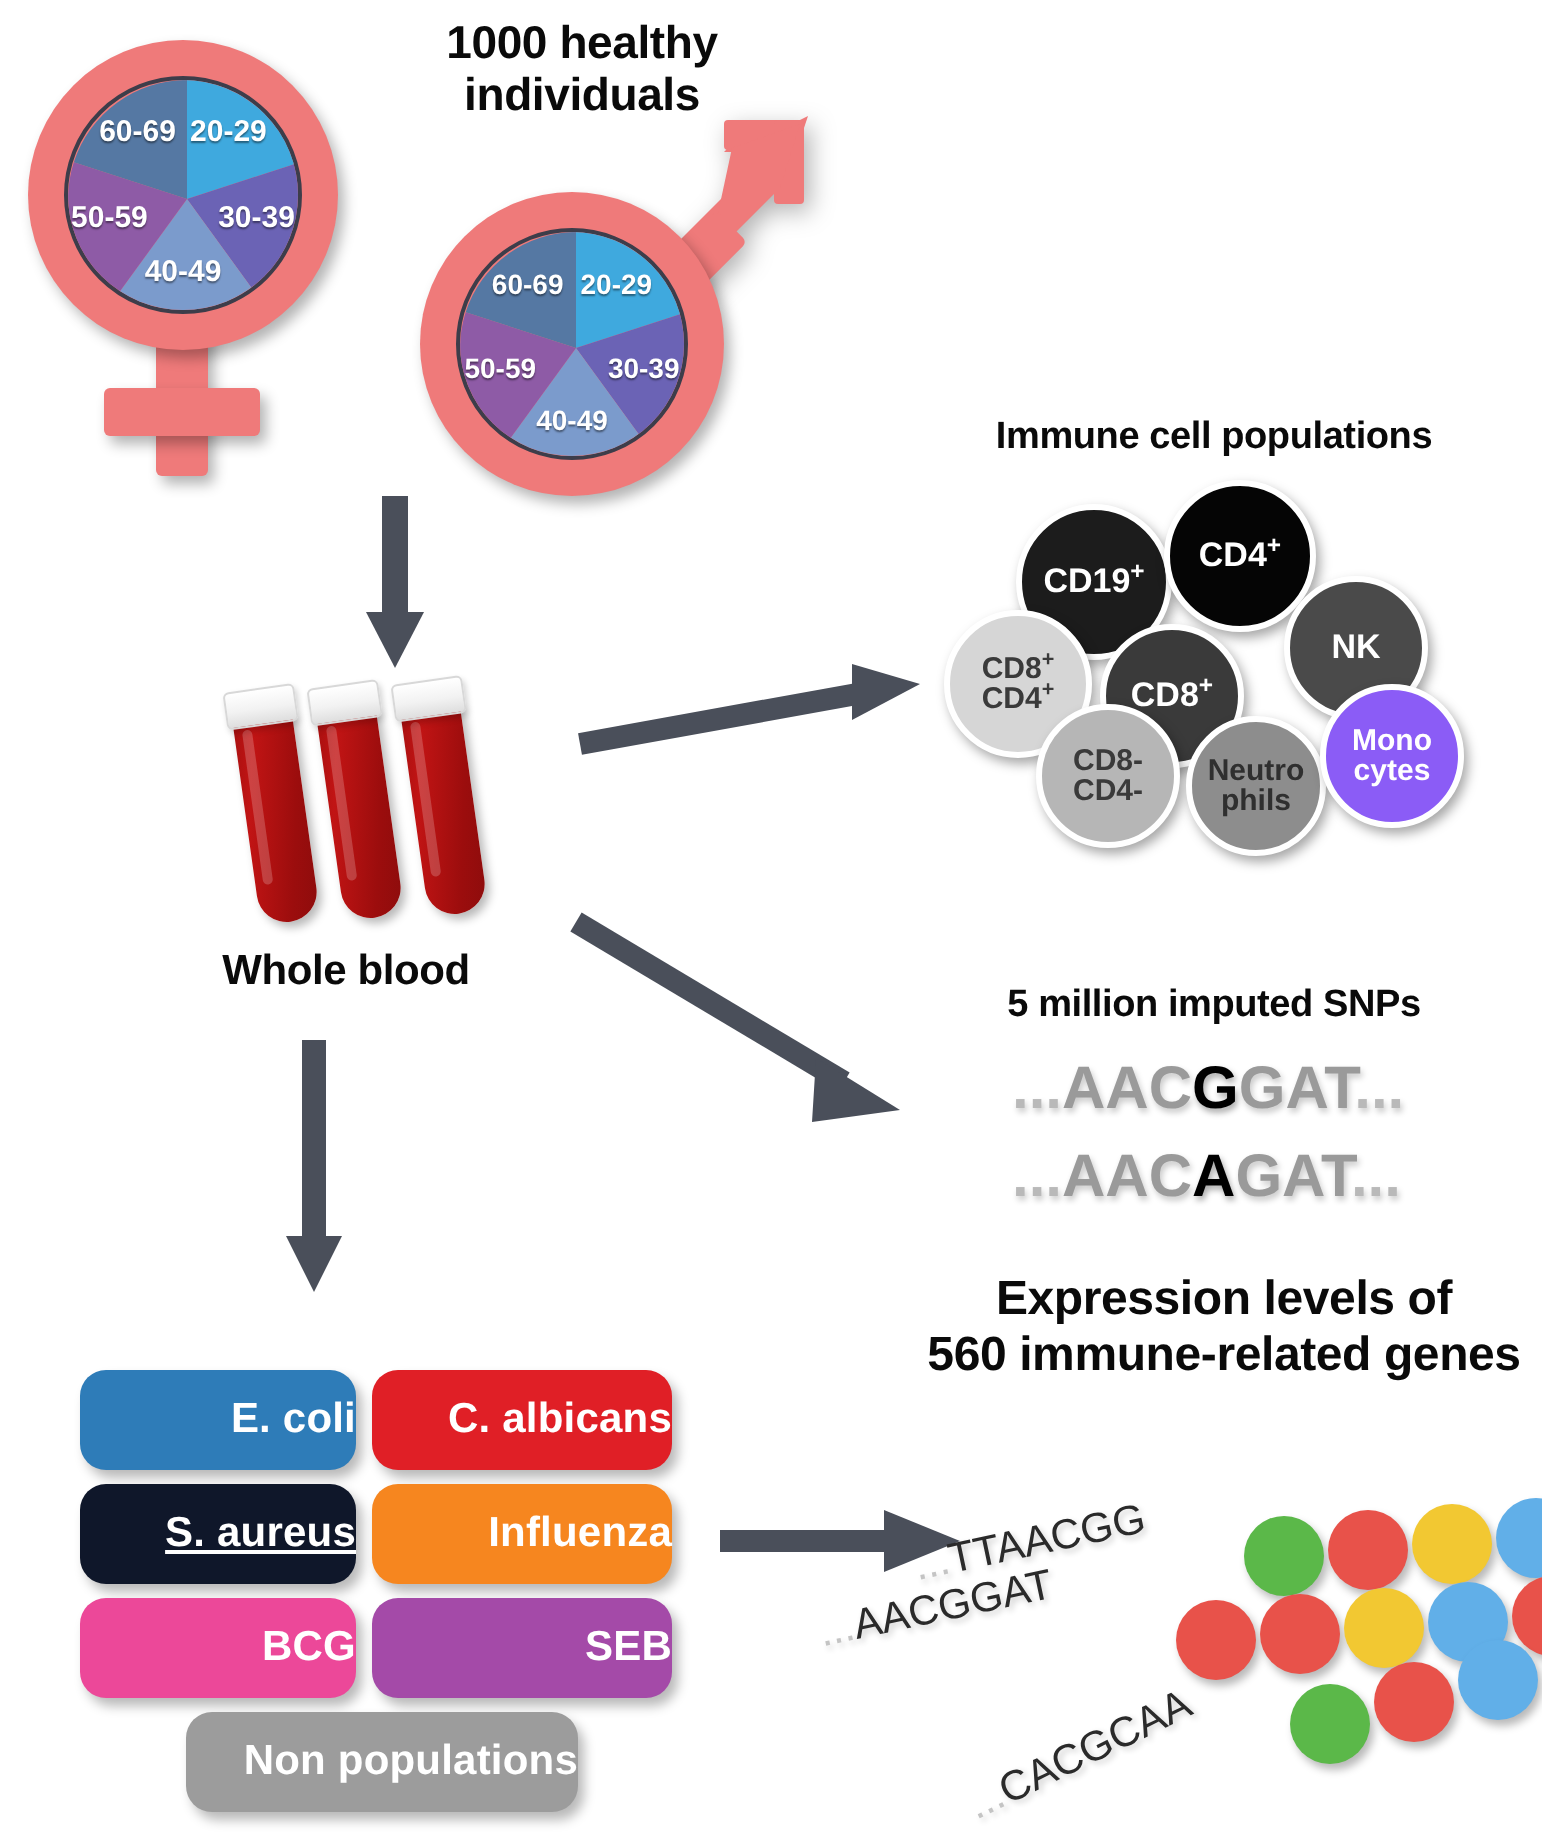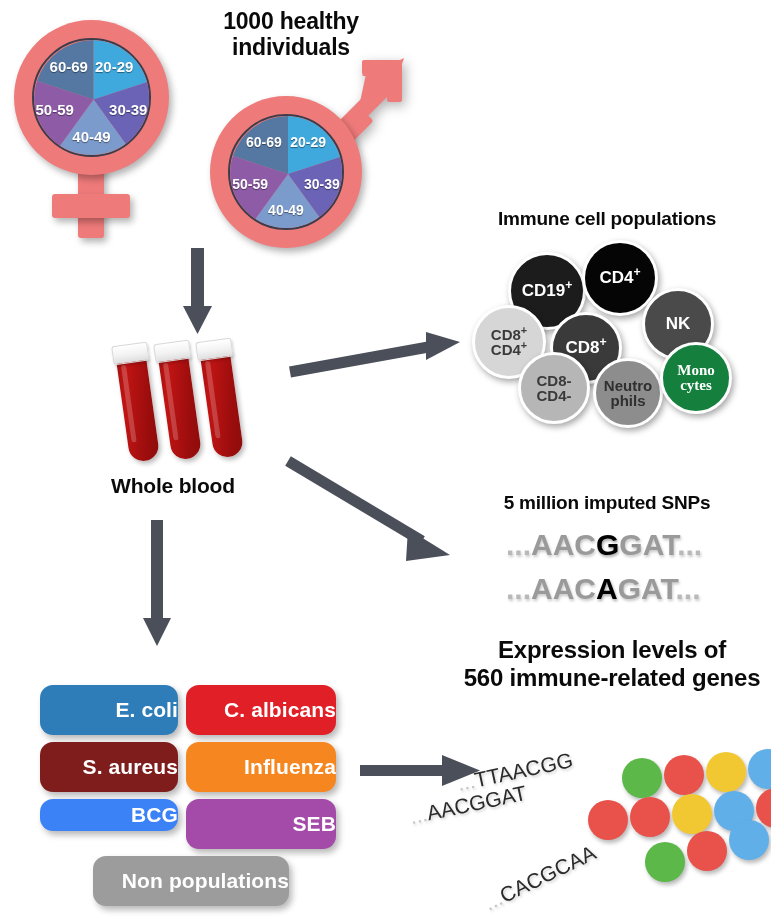--- a/index.html
+++ b/index.html
@@ -257,45 +257,45 @@
       </div>
       <div class="cell" style="left: 550px; top: 312px; width: 72px; height: 72px; background: rgb(58, 58, 58); color: rgb(255, 255, 255); font-size: 17px; pointer-events: auto;">
         <div>CD8<sup>+</sup></div>
       </div>
       <div class="cell" style="left: 518px; top: 352px; width: 72px; height: 72px; background: rgb(182, 182, 182); color: rgb(58, 58, 58); font-size: 15px; pointer-events: auto;">
         <div>CD8-<br>CD4-</div>
       </div>
       <div class="cell" style="left: 593px; top: 358px; width: 70px; height: 70px; background: rgb(141, 141, 141); color: rgb(47, 47, 47); font-size: 15px; pointer-events: auto;">
         <div>Neutro<br>phils</div>
       </div>
-      <div class="cell" style="left: 660px; top: 342px; width: 72px; height: 72px; background: #15803d; color: rgb(255, 255, 255); font-size: 15px; pointer-events: auto; font-family: Liberation Serif, serif;">
+      <div class="cell" style="left: 660px; top: 342px; width: 72px; height: 72px; background: #8b5cf6; color: rgb(255, 255, 255); font-size: 15px; pointer-events: auto;">
         <div>Mono<br>cytes</div>
       </div>
     </div>
 
   <div class="abs title" style="left:452px; top:492px; width:310px; font-size:19px;">5 million imputed SNPs</div>
   <div id="snp-rows" style="position:absolute; left:470px; top:528px; width:280px; height:90px;">
       <div class="snp-row" style="left: 0px; top: 0px; font-size: 30px;"><span class="snp-dim">...</span><span class="snp-mid">AAC</span><span class="snp-hit">G</span><span class="snp-mid">GAT</span><span class="snp-dim">...</span></div>
       <div class="snp-row" style="left: 0px; top: 44px; font-size: 30px;"><span class="snp-dim">...</span><span class="snp-mid">AAC</span><span class="snp-hit">A</span><span class="snp-mid">GAT</span><span class="snp-dim">...</span></div>
     </div>
 
   <div id="stim-boxes" style="position:absolute; left:0; top:0; width:771px; height:922px; pointer-events:none;">
       <div class="stim" style="left: 40px; top: 685px; width: 138px; height: 50px; background: rgb(46, 124, 184); font-size: 21px; pointer-events: auto;">
         <span>E. coli</span>
       </div>
       <div class="stim" style="left: 186px; top: 685px; width: 150px; height: 50px; background: rgb(224, 31, 38); font-size: 21px; pointer-events: auto;">
         <span>C. albicans</span>
       </div>
-      <div class="stim" style="left: 40px; top: 742px; width: 138px; height: 50px; background: #7f1d1d; font-size: 21px; pointer-events: auto;">
+      <div class="stim" style="left: 40px; top: 742px; width: 138px; height: 50px; background: #0f172a; font-size: 21px; pointer-events: auto; text-decoration: underline;">
         <span>S. aureus</span>
       </div>
       <div class="stim" style="left: 186px; top: 742px; width: 150px; height: 50px; background: rgb(246, 134, 31); font-size: 21px; pointer-events: auto;">
         <span>Influenza</span>
       </div>
-      <div class="stim" style="left: 40px; top: 799px; width: 138px; height: 32px; background: #3b82f6; font-size: 21px; pointer-events: auto;">
+      <div class="stim" style="left: 40px; top: 799px; width: 138px; height: 50px; background: #ec4899; font-size: 21px; pointer-events: auto;">
         <span>BCG</span>
       </div>
       <div class="stim" style="left: 186px; top: 799px; width: 150px; height: 50px; background: rgb(164, 74, 168); font-size: 21px; pointer-events: auto;">
         <span>SEB</span>
       </div>
       <div class="stim" style="left: 93px; top: 856px; width: 196px; height: 50px; background: rgb(156, 156, 156); font-size: 21px; pointer-events: auto;">
         <span>Non populations</span>
       </div>
     </div>
 

